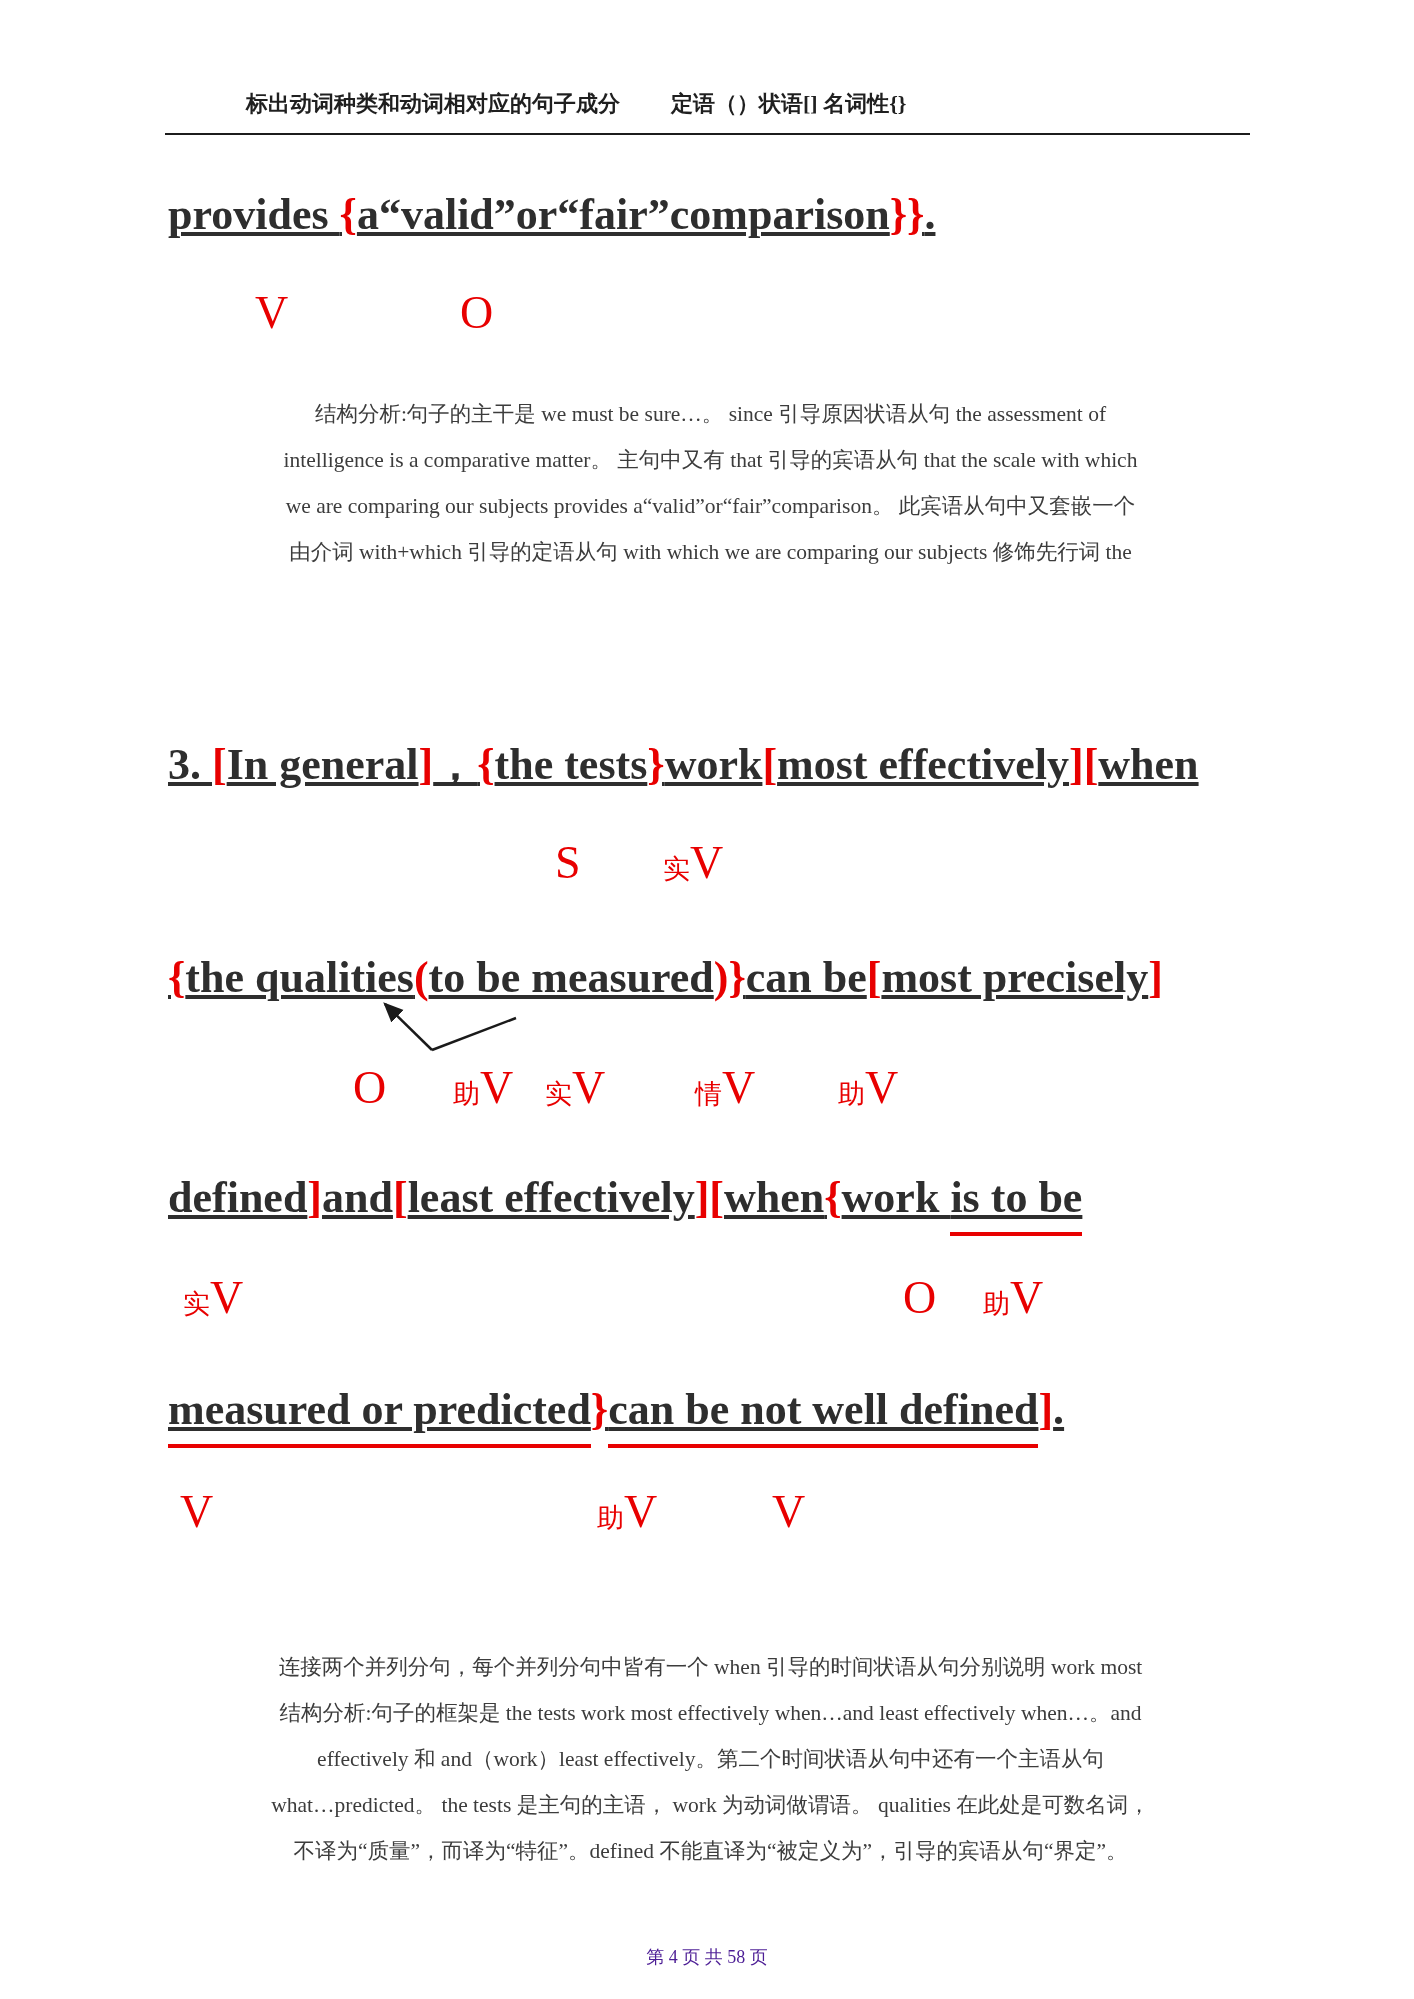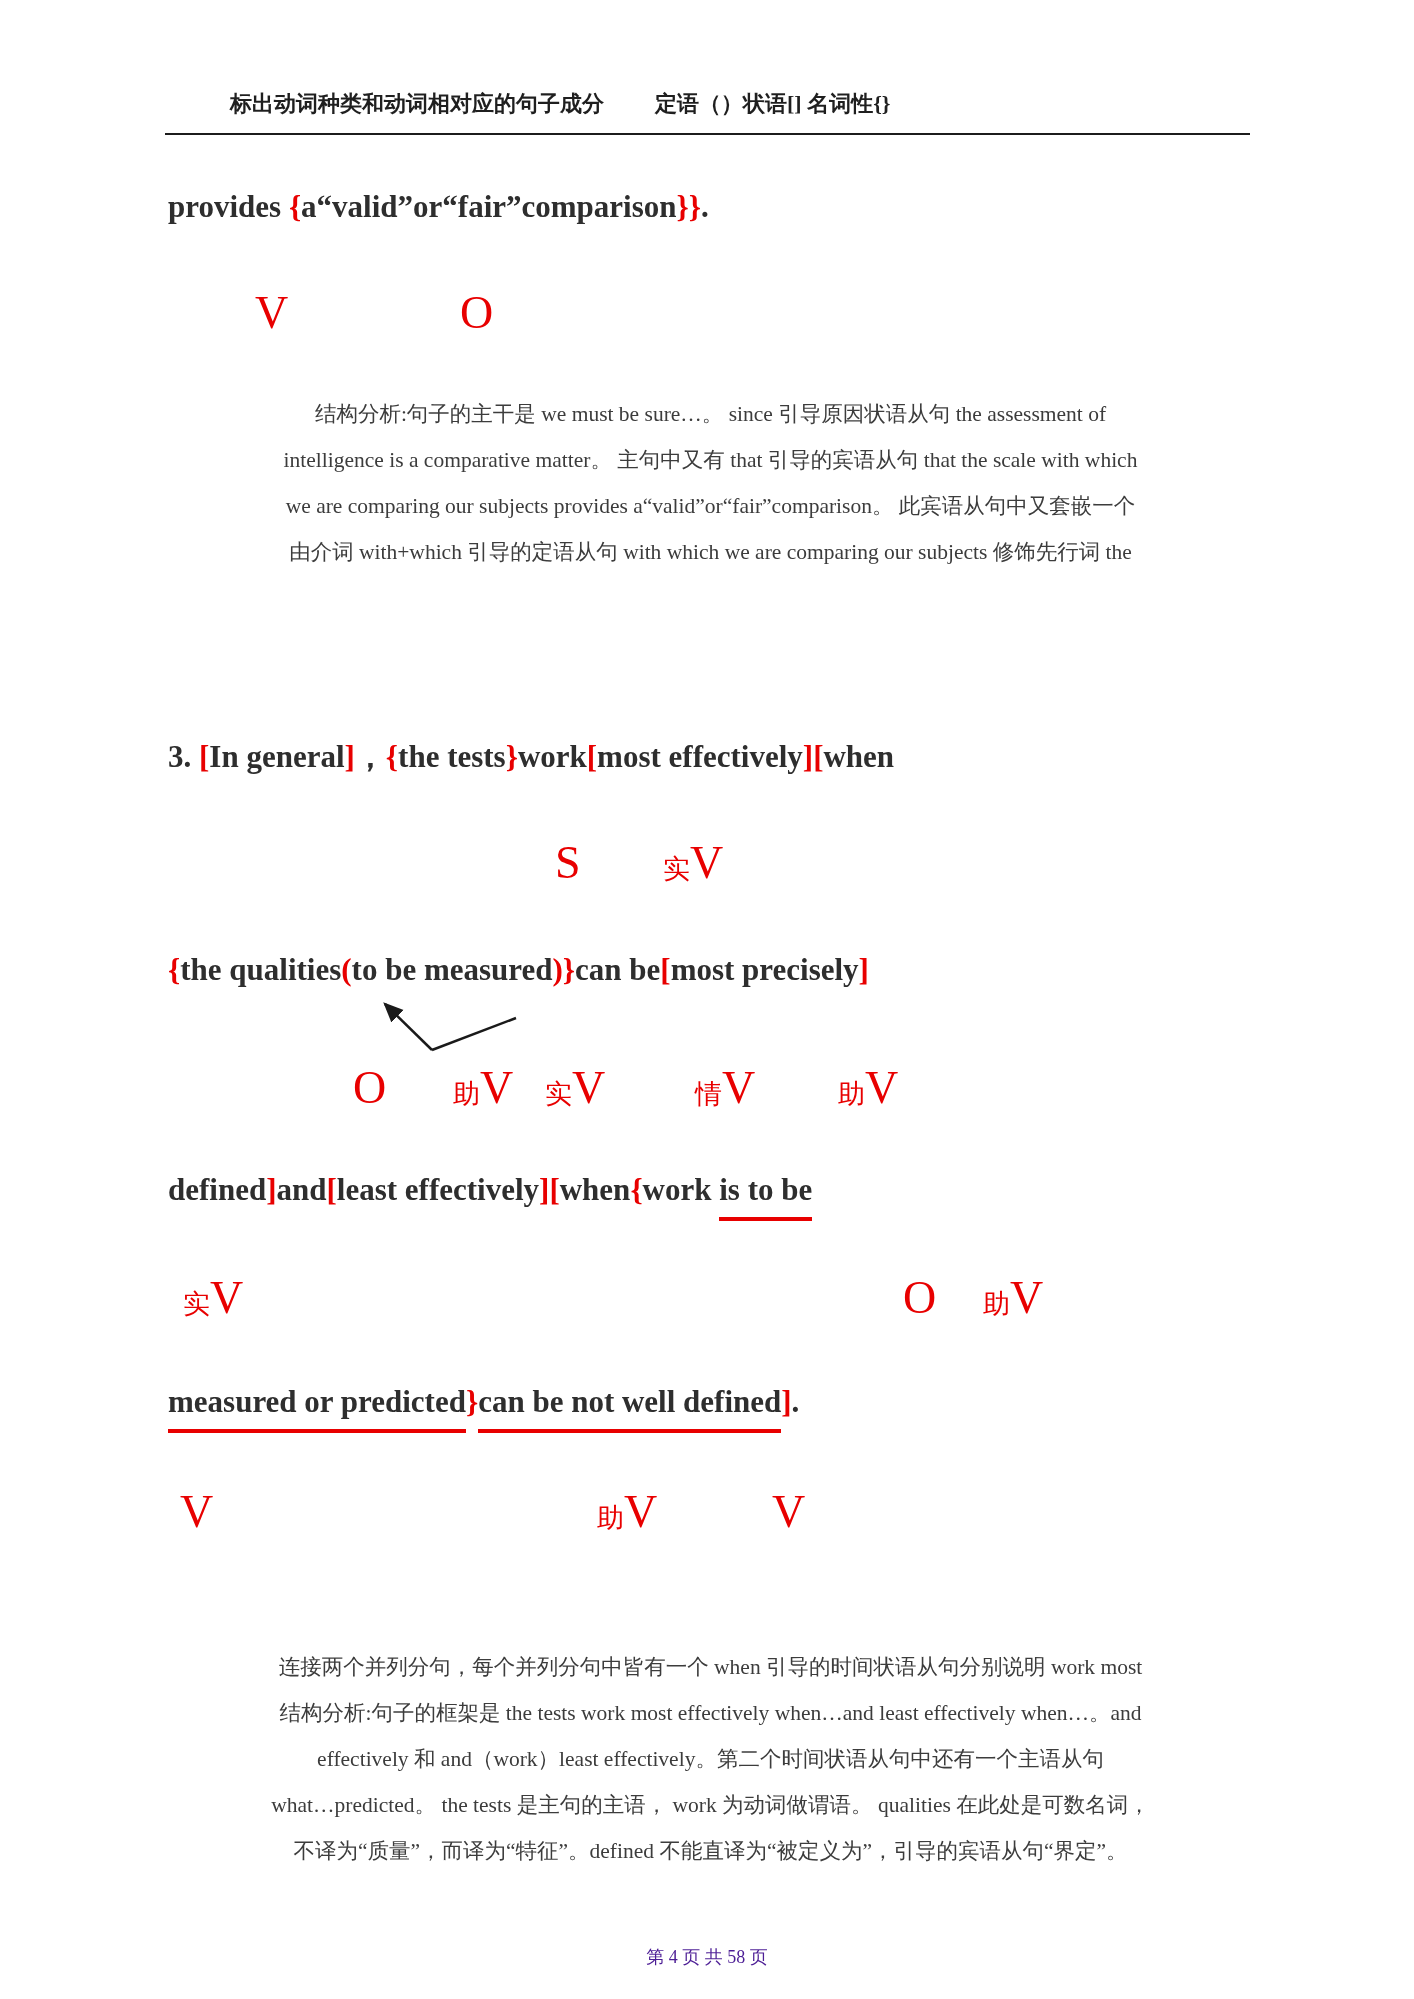--- a/index.html
+++ b/index.html
@@ -3,26 +3,27 @@
 <meta charset="utf-8">
 <style>
   :root{ --red:#e80000; --ink:#2e2e2e; --body:#3c3c3c; }
   html,body{margin:0;padding:0;background:#ffffff;}
   .page{
     position:relative; width:1414px; height:1999px; background:#fff;
     font-family:"Liberation Serif","DejaVu Serif",serif; overflow:hidden;
   }
   .abs{position:absolute;}
   
-  .hdr{font-weight:bold;font-size:22px;line-height:28px;color:#1f1f1f;white-space:nowrap;}
+  .hdr{font-weight:bold;font-size:22px;line-height:28px;color:#1f1f1f;white-space:nowrap;margin-left:16px;}
   .rule{height:2px;background:#1c1c1c;}
   
   .big{
-    font-weight:bold;font-size:31px;line-height:1.22;color:var(--ink);
+    font-weight:bold;font-size:44px;line-height:1.22;color:var(--ink);
     white-space:nowrap;
+    text-decoration:underline;
   }
   .big .red{color:var(--red);}
   .big .ul{border-bottom:4px solid var(--red);padding-bottom:10px;}
   
   .ann-item{position:absolute;white-space:nowrap;color:var(--red);line-height:1;}
   .ann-item .letter{font-size:46px;}
   .ann-item .cjk{font-size:27px;}
   
   .para{font-size:21.5px;line-height:46px;color:var(--body);}
   .para .pline{white-space:nowrap;text-align:center;}

